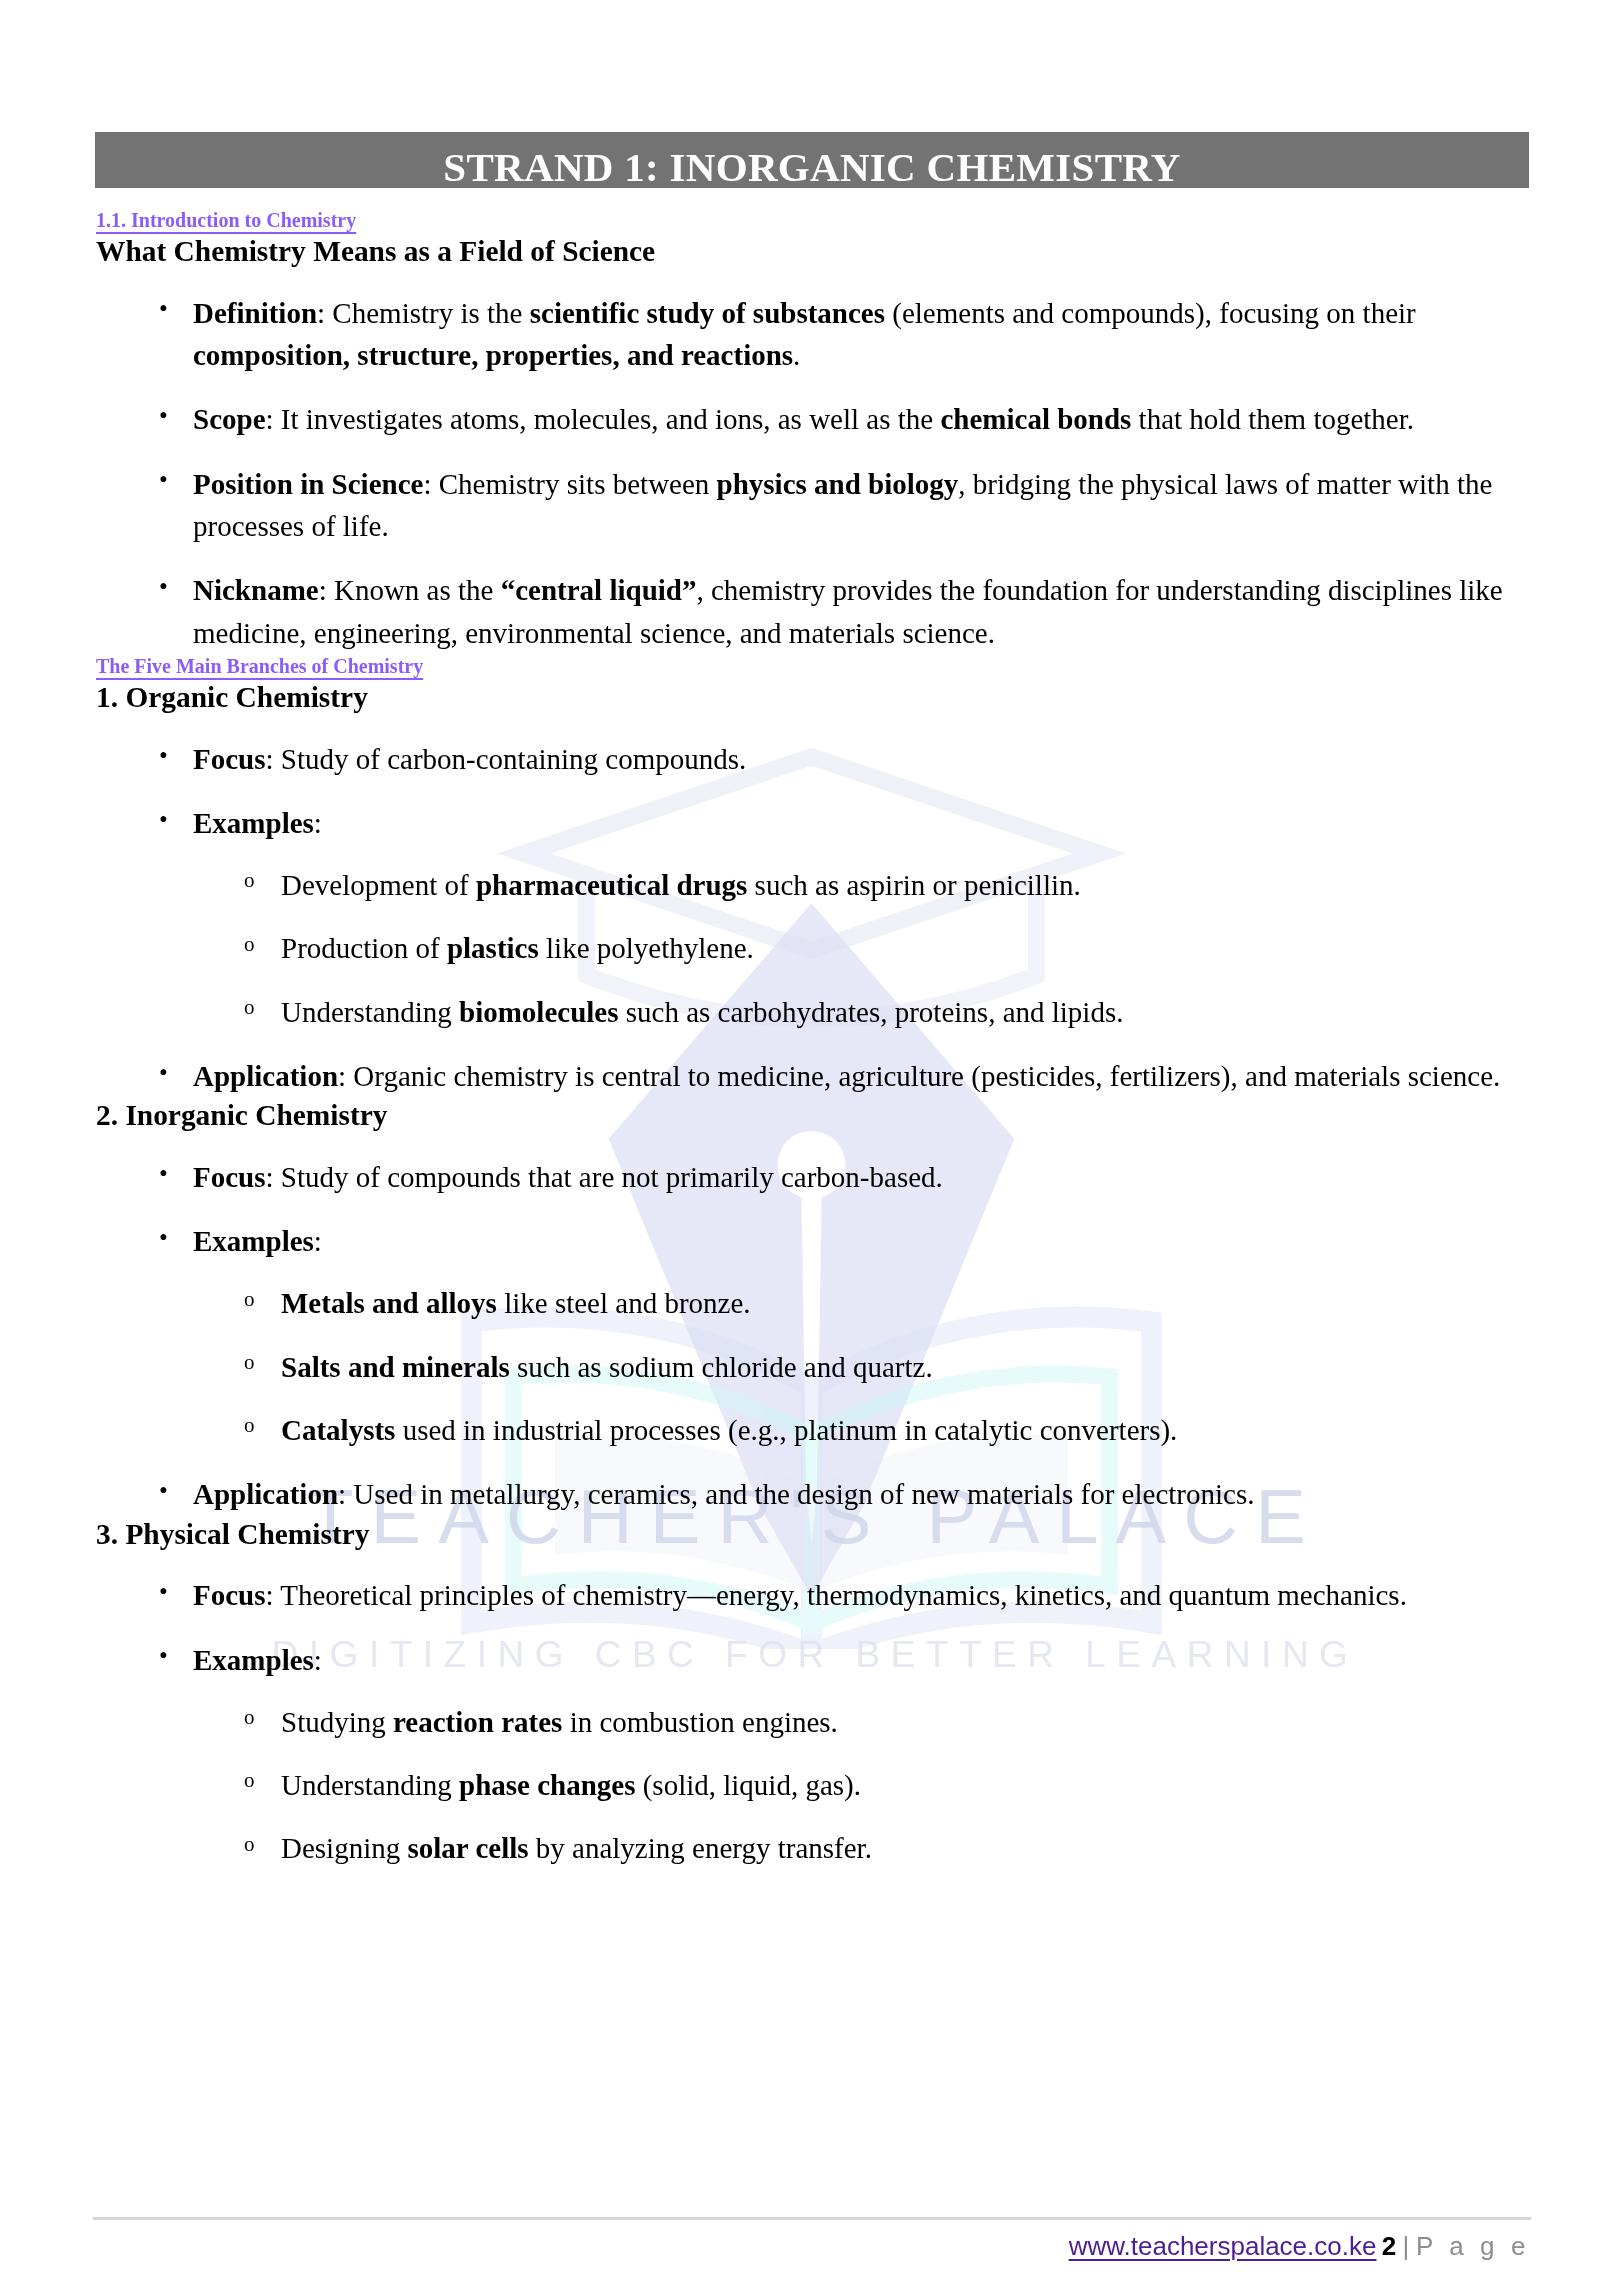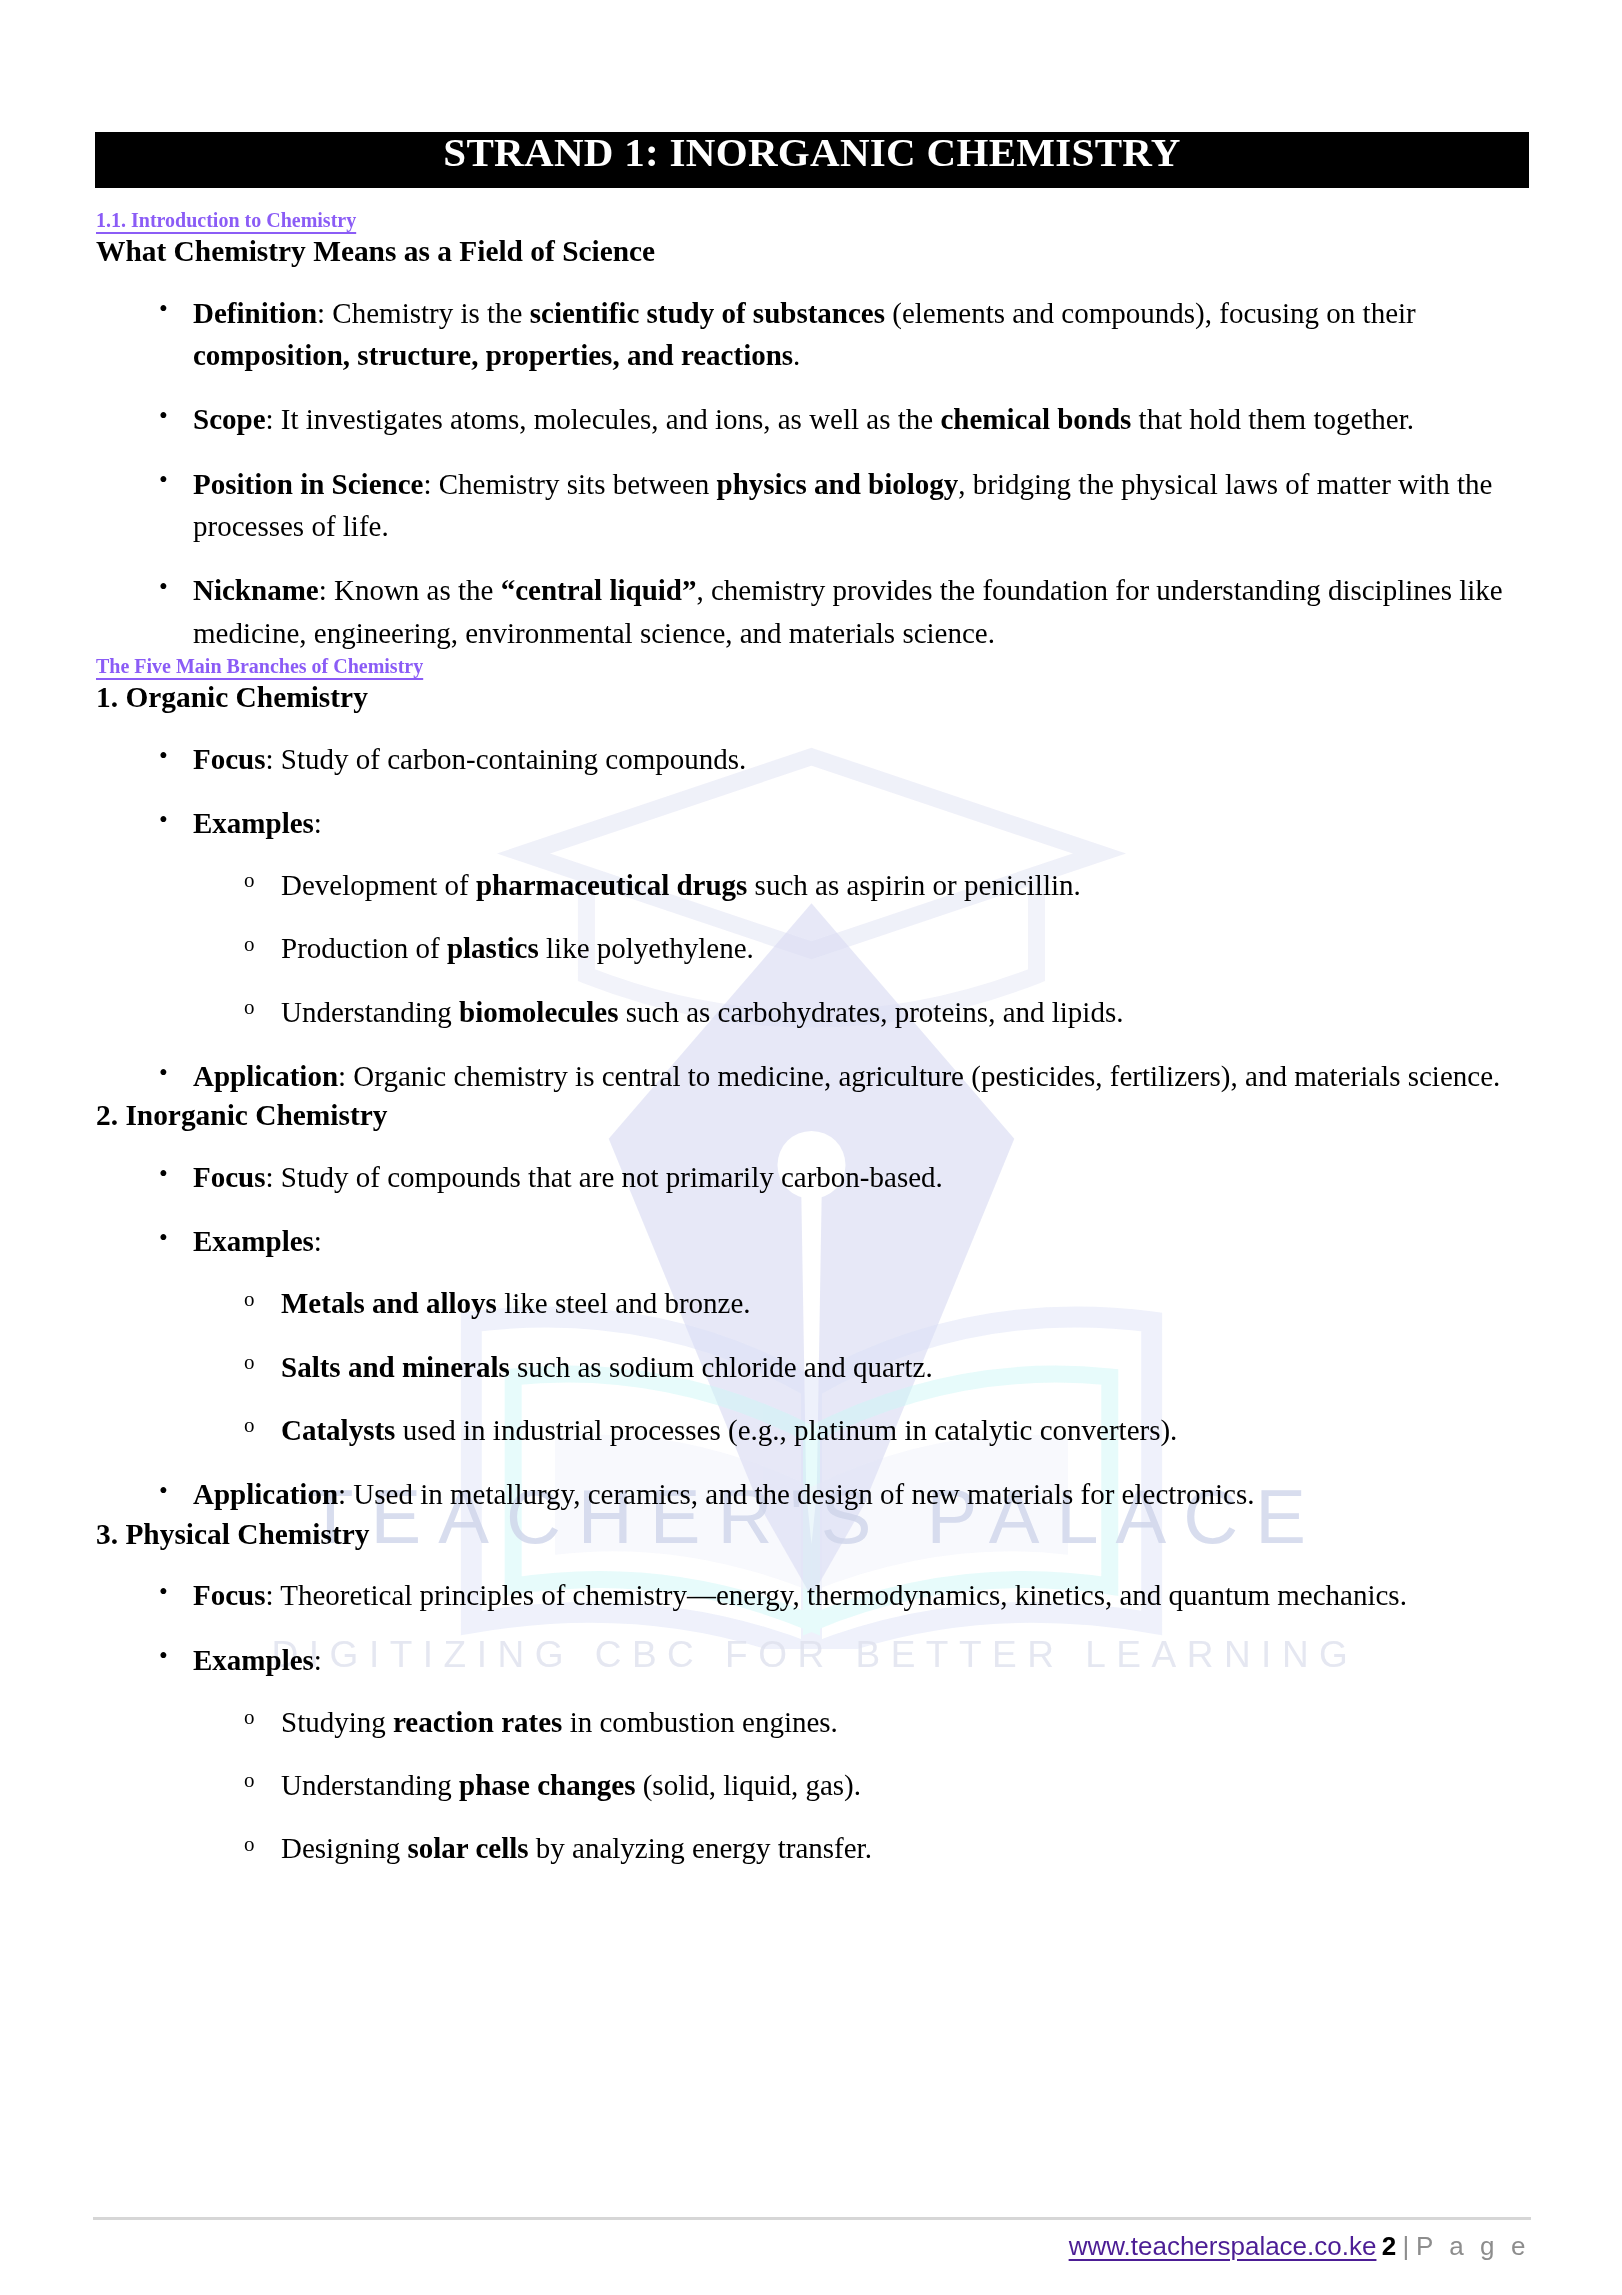--- a/index.html
+++ b/index.html
@@ -73,23 +73,23 @@
     z-index: 2;
     padding: 0;
   }
 
   .banner {
     position: absolute;
     left: 95px;
     top: 132px;
     width: 1434px;
     height: 56px;
-    background: #000000;
+    background: #737373;
     display: flex;
-    align-items: flex-start;
+    align-items: flex-end;
     justify-content: center;
   }
 
   .banner-title {
     color: #ffffff;
     font-size: 41px;
     font-weight: bold;
     letter-spacing: 0.3px;
     line-height: 1;
     font-family: "Liberation Serif", "DejaVu Serif", serif;

